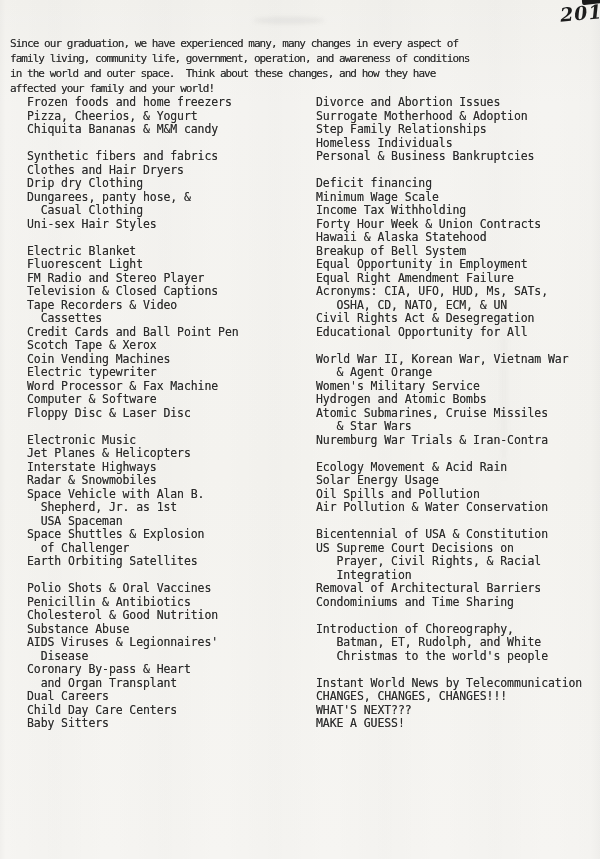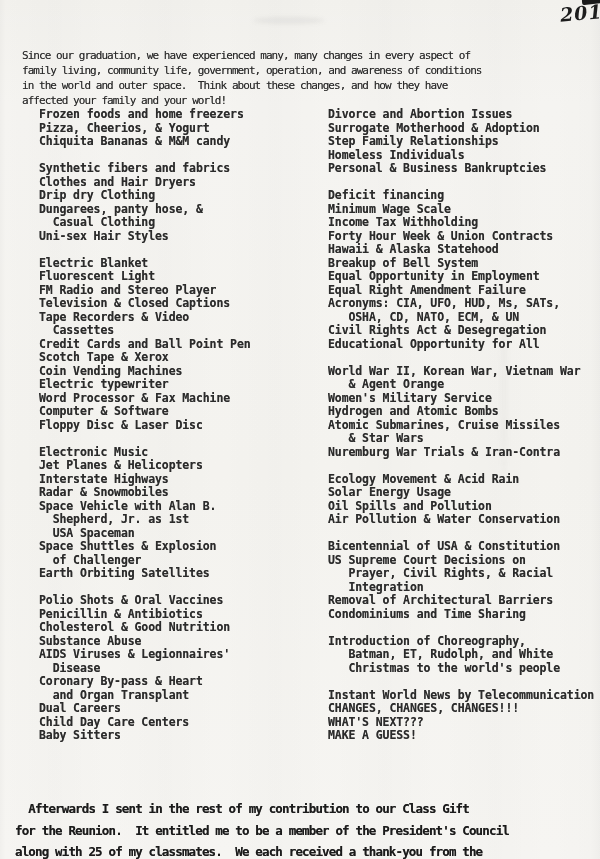--- a/index.html
+++ b/index.html
@@ -40,39 +40,38 @@
     position: absolute;
     background: rgba(90,90,90,0.07);
     border-radius: 50%;
     filter: blur(2px);
     pointer-events: none;
   }
   .smudge-a { left: 253px; top: 17px; width: 72px; height: 7px; }
   .smudge-b { left: 500px; top: 300px; width: 8px; height: 180px; background: rgba(120,120,120,0.04); }
 
   pre {
-    margin: 12px;
+    margin: 0;
     position: absolute;
     white-space: pre;
     color: #2b2b2b;
     text-shadow: 0 0 0.5px rgba(43,43,43,0.55);
   }
   .intro {
     left: 10px;
     top: 36px;
     font-size: 11px;
     line-height: 15px;
     letter-spacing: -0.95px;
   }
   .col {
     top: 96px;
     font-size: 11.5px;
     line-height: 13.5px;
     letter-spacing: -0.1px;
-    font-weight: bold;
   }
   .col-left  { left: 27px; }
   .col-right { left: 316px; }
   .closing {
     left: 3px;
     top: 786px;
     font-size: 12.5px;
     line-height: 21.5px;
     letter-spacing: -0.85px;
     font-weight: bold;
@@ -207,16 +206,13 @@
 
 Introduction of Choreography,
    Batman, ET, Rudolph, and White
    Christmas to the world's people
 
 Instant World News by Telecommunication
 CHANGES, CHANGES, CHANGES!!!
 WHAT'S NEXT???
 MAKE A GUESS!</pre>
 
-  <pre class="closing">  Afterwards I sent in the rest of my contribution to our Class Gift
-for the Reunion.  It entitled me to be a member of the President's Council
-along with 25 of my classmates.  We each received a thank-you from the</pre>
 </div>
 
 </body></html>

